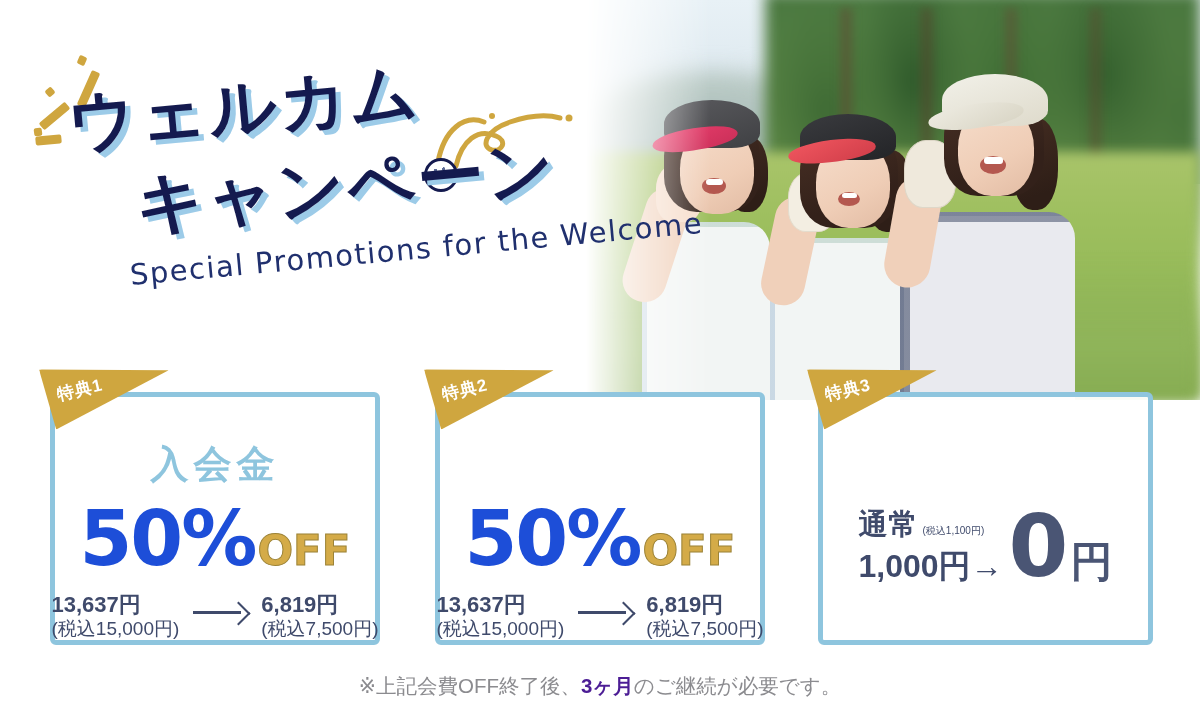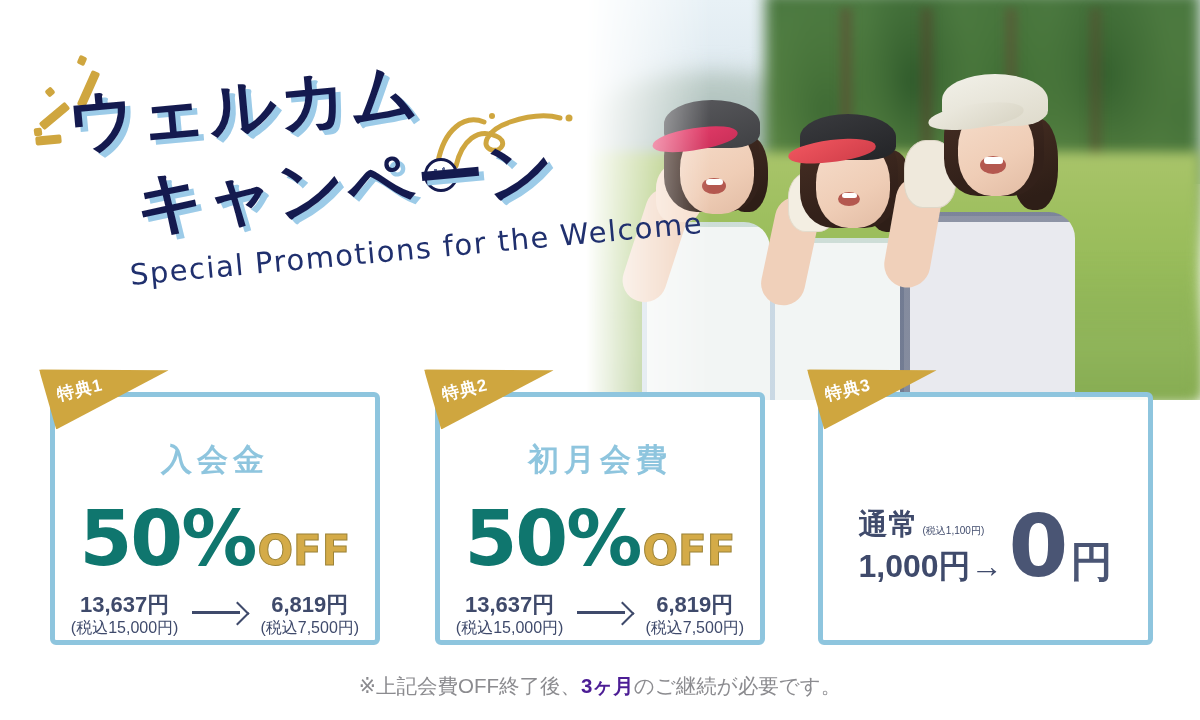--- a/index.html
+++ b/index.html
@@ -212,36 +212,36 @@
     white-space: nowrap;
   }
 
   .card-title {
     position: absolute;
     left: 0; right: 0;
     top: 42px;
     text-align: center;
     color: #8ec5de;
     font-weight: 900;
-    font-size: 31px;
+    font-size: 38px;
     letter-spacing: 5px;
     white-space: nowrap;
   }
   .card-title.narrow { font-size: 42px; letter-spacing: 0px; }
 
   .offrow {
     position: absolute;
     left: 0; right: 0;
     top: 104px;
     display: flex;
     align-items: baseline;
     justify-content: center;
   }
   .pct {
-    color: #0f766e;
+    color: #1d4ed8;
     font-size: 76px;
     font-weight: 700;
     line-height: 1;
     letter-spacing: -2px;
     font-family: "DejaVu Sans", "Liberation Sans", sans-serif;
   }
   .off {
     color: #d4ab48;
     font-size: 42px;
     font-weight: 700;
@@ -253,31 +253,31 @@
 
   .pricerow {
     position: absolute;
     left: 0; right: 0;
     top: 196px;
     display: flex;
     align-items: flex-start;
     justify-content: center;
     gap: 14px;
   }
-  .pricecol { text-align: center; }
+  .pricecol { }
   .price-main {
     color: #3f4a6b;
     font-size: 22px;
     font-weight: 700;
     line-height: 1.12;
     white-space: nowrap;
   }
   .price-sub {
     color: #3f4a6b;
-    font-size: 16px;
+    font-size: 19px;
     line-height: 1.2;
     white-space: nowrap;
   }
   .arrow {
     position: relative;
     width: 54px;
     height: 22px;
     margin-top: 8px;
     flex: none;
   }
@@ -440,21 +440,20 @@
           <div class="price-sub">(税込7,500円)</div>
         </div>
       </div>
     </div>
 
     <div class="card card-2">
       <div class="ribbon">
         <div class="ribbon-shape"></div>
         <div class="ribbon-label">特典2</div>
       </div>
-      <div class="card-title">初月会費</div>
       <div class="offrow">
         <span class="pct">50%</span>
         <span class="off">OFF</span>
       </div>
       <div class="pricerow">
         <div class="pricecol">
           <div class="price-main">13,637円</div>
           <div class="price-sub">(税込15,000円)</div>
         </div>
         <div class="arrow"></div>

